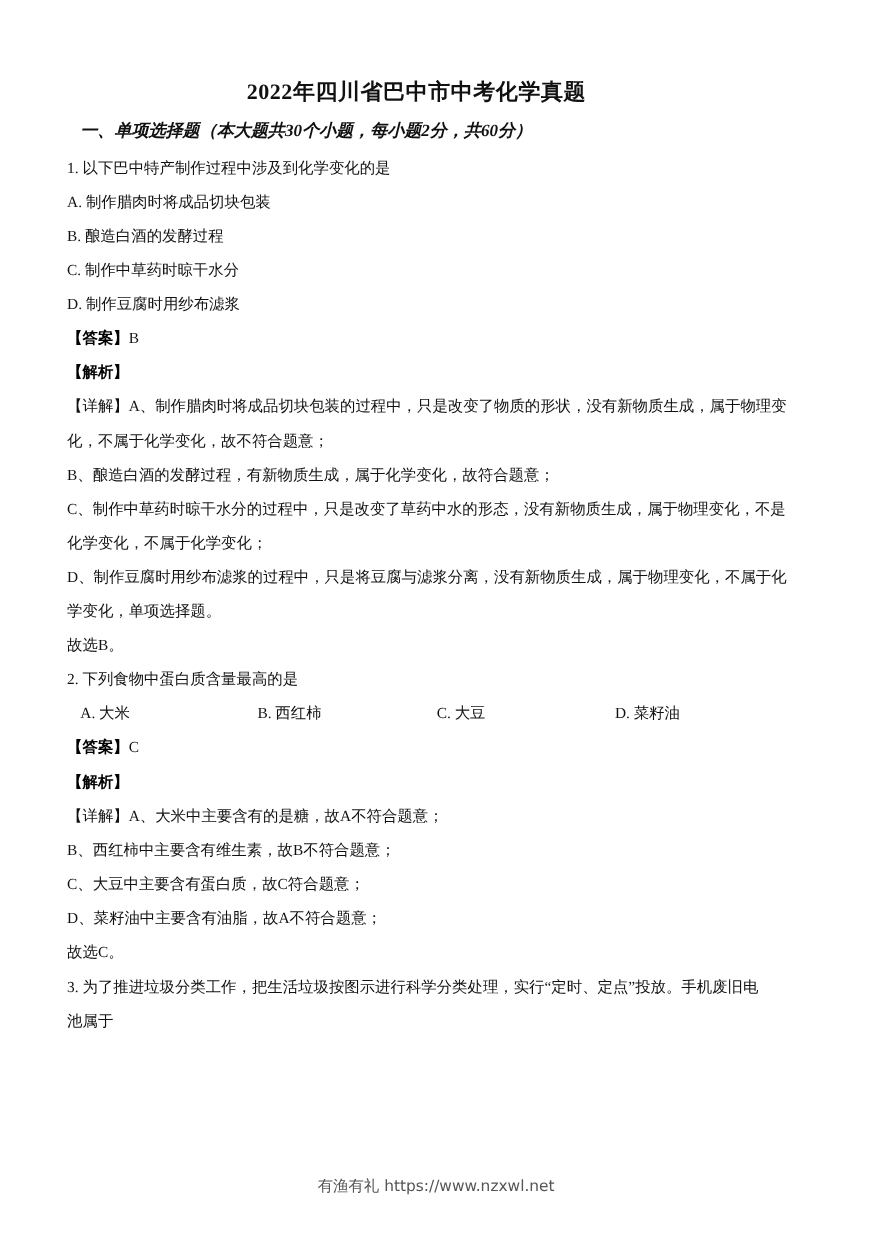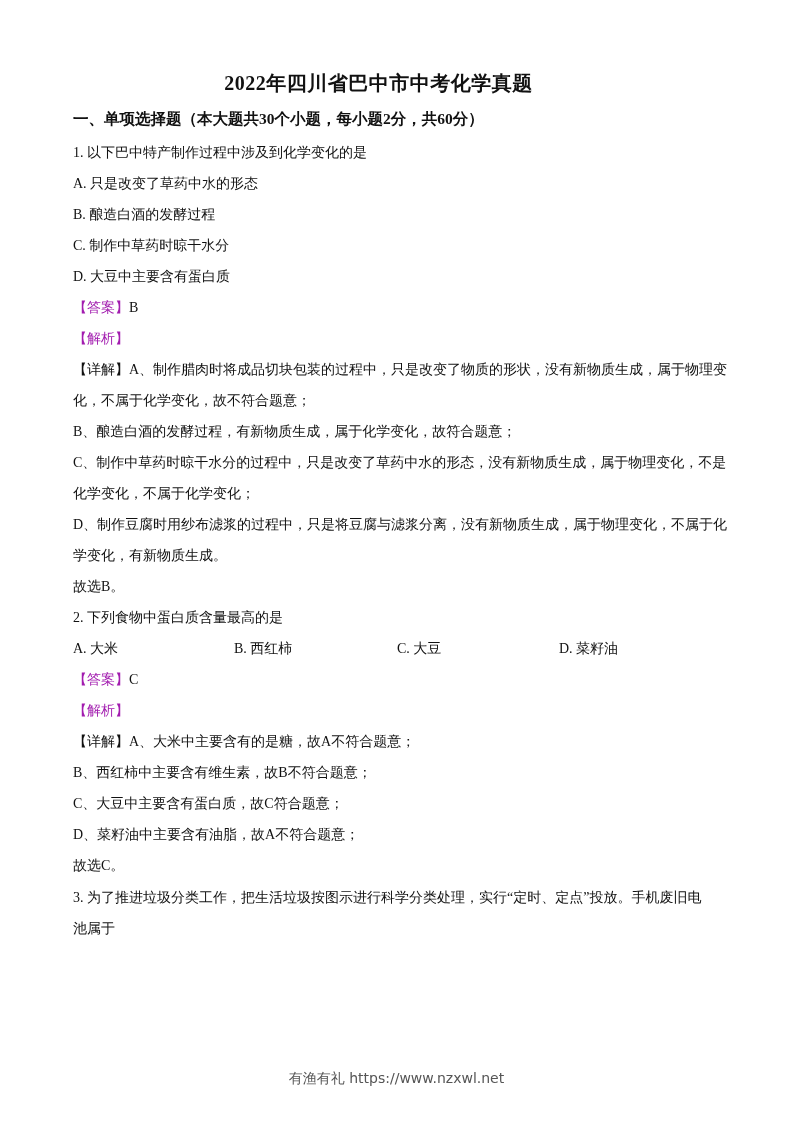--- a/index.html
+++ b/index.html
@@ -1,46 +1,46 @@
 <!DOCTYPE html>
 <html><head>
 <meta charset="utf-8">
 <style>
   html, body { margin:0; padding:0; background:#ffffff; }
   body { width:793px; height:1122px; position:relative; overflow:hidden;
          font-family:"Liberation Serif","DejaVu Serif",serif; color:#111; }
   .title { position:absolute; top:70px; left:0; width:757px; text-align:center;
            font-size:20px; font-weight:bold; letter-spacing:0.5px; }
-  .section { position:absolute; top:109px; left:73px; font-size:15.5px; font-weight:bold; }
-  .line { position:absolute; left:73px; font-size:14px; white-space:nowrap; }
-  .tag { color:#a21caf; }
+  .section { position:absolute; top:109px; left:73px; font-size:15.5px; font-weight:bold;font-style:italic; }
+  .line { position:absolute; left:61px; font-size:14px; white-space:nowrap; }
+  .tag { color:#000000;font-weight:bold; }
   .opt4 { position:absolute; font-size:14px; white-space:nowrap;font-family:Liberation Serif, serif; }
   .footer { position:absolute; top:1070px; left:0; width:793px; text-align:center;
             font-family:"DejaVu Sans","Liberation Sans",sans-serif; font-size:14px; color:#555; }
 </style>
 </head>
 <body>
 
 <div class="title">2022年四川省巴中市中考化学真题</div>
 <div class="section">一、单项选择题（本大题共30个小题，每小题2分，共60分）</div>
 
 <div class="line" style="top:144px">1. 以下巴中特产制作过程中涉及到化学变化的是</div>
-<div class="line" style="top:175px">A. 只是改变了草药中水的形态</div>
+<div class="line" style="top:175px">A. 制作腊肉时将成品切块包装</div>
 <div class="line" style="top:206px">B. 酿造白酒的发酵过程</div>
 <div class="line" style="top:237px">C. 制作中草药时晾干水分</div>
-<div class="line" style="top:268px">D. 大豆中主要含有蛋白质</div>
+<div class="line" style="top:268px">D. 制作豆腐时用纱布滤浆</div>
 <div class="line" style="top:299px"><span class="tag">【答案】</span><span>B</span></div>
 <div class="line" style="top:330px"><span class="tag">【解析】</span></div>
 <div class="line" style="top:361px"><span>【详解】</span><span>A、制作腊肉时将成品切块包装的过程中，只是改变了物质的形状，没有新物质生成，属于物理变</span></div>
 <div class="line" style="top:392px">化，不属于化学变化，故不符合题意；</div>
 <div class="line" style="top:423px">B、酿造白酒的发酵过程，有新物质生成，属于化学变化，故符合题意；</div>
 <div class="line" style="top:454px">C、制作中草药时晾干水分的过程中，只是改变了草药中水的形态，没有新物质生成，属于物理变化，不是</div>
 <div class="line" style="top:485px">化学变化，不属于化学变化；</div>
 <div class="line" style="top:516px">D、制作豆腐时用纱布滤浆的过程中，只是将豆腐与滤浆分离，没有新物质生成，属于物理变化，不属于化</div>
-<div class="line" style="top:547px">学变化，有新物质生成。</div>
+<div class="line" style="top:547px">学变化，单项选择题。</div>
 <div class="line" style="top:578px">故选B。</div>
 
 <div class="line" style="top:609px">2. 下列食物中蛋白质含量最高的是</div>
 <div class="opt4" style="top:640px;left:73px">A. 大米</div>
 <div class="opt4" style="top:640px;left:234px">B. 西红柿</div>
 <div class="opt4" style="top:640px;left:397px">C. 大豆</div>
 <div class="opt4" style="top:640px;left:559px">D. 菜籽油</div>
 <div class="line" style="top:671px"><span class="tag">【答案】</span><span>C</span></div>
 <div class="line" style="top:702px"><span class="tag">【解析】</span></div>
 <div class="line" style="top:733px"><span>【详解】</span><span>A、大米中主要含有的是糖，故A不符合题意；</span></div>

